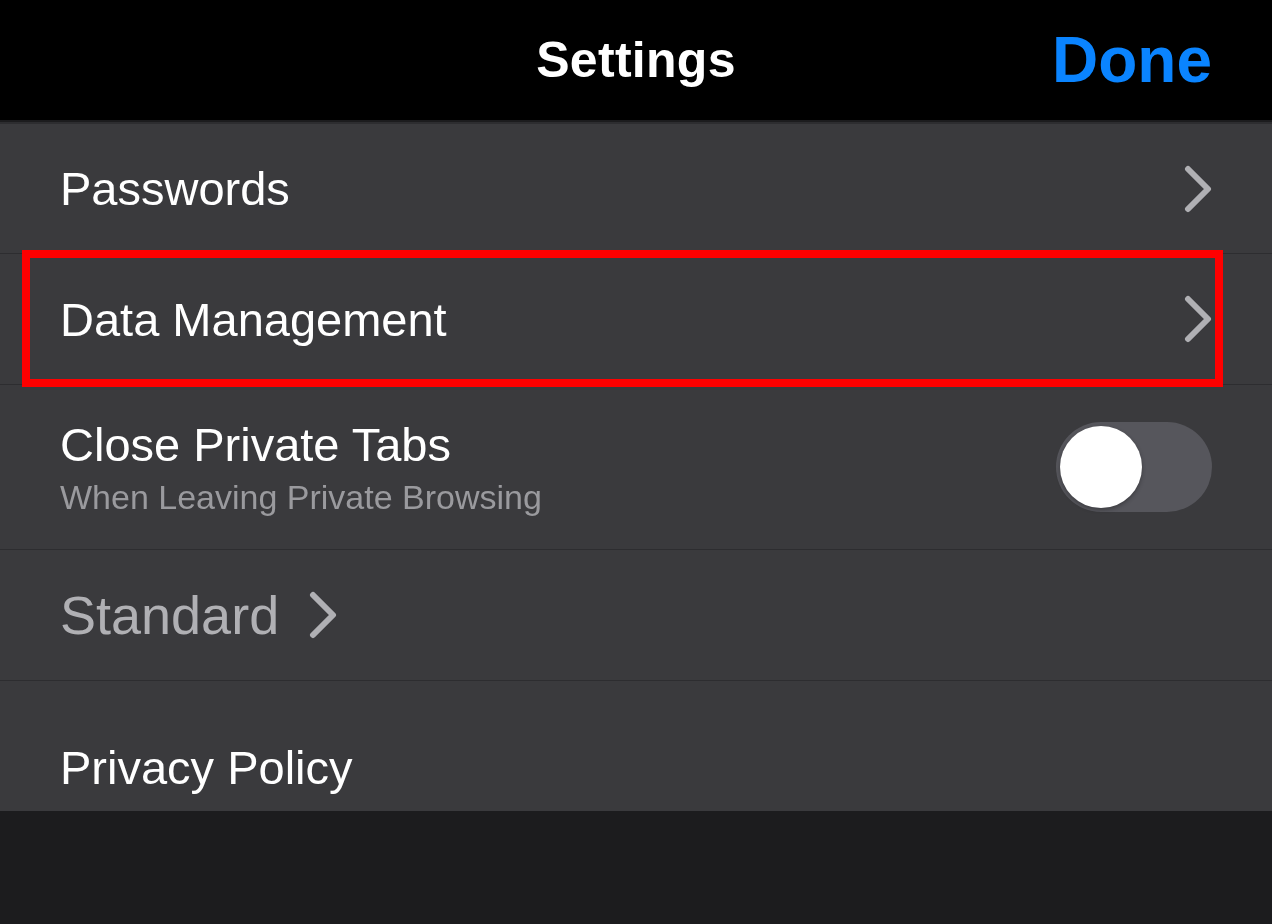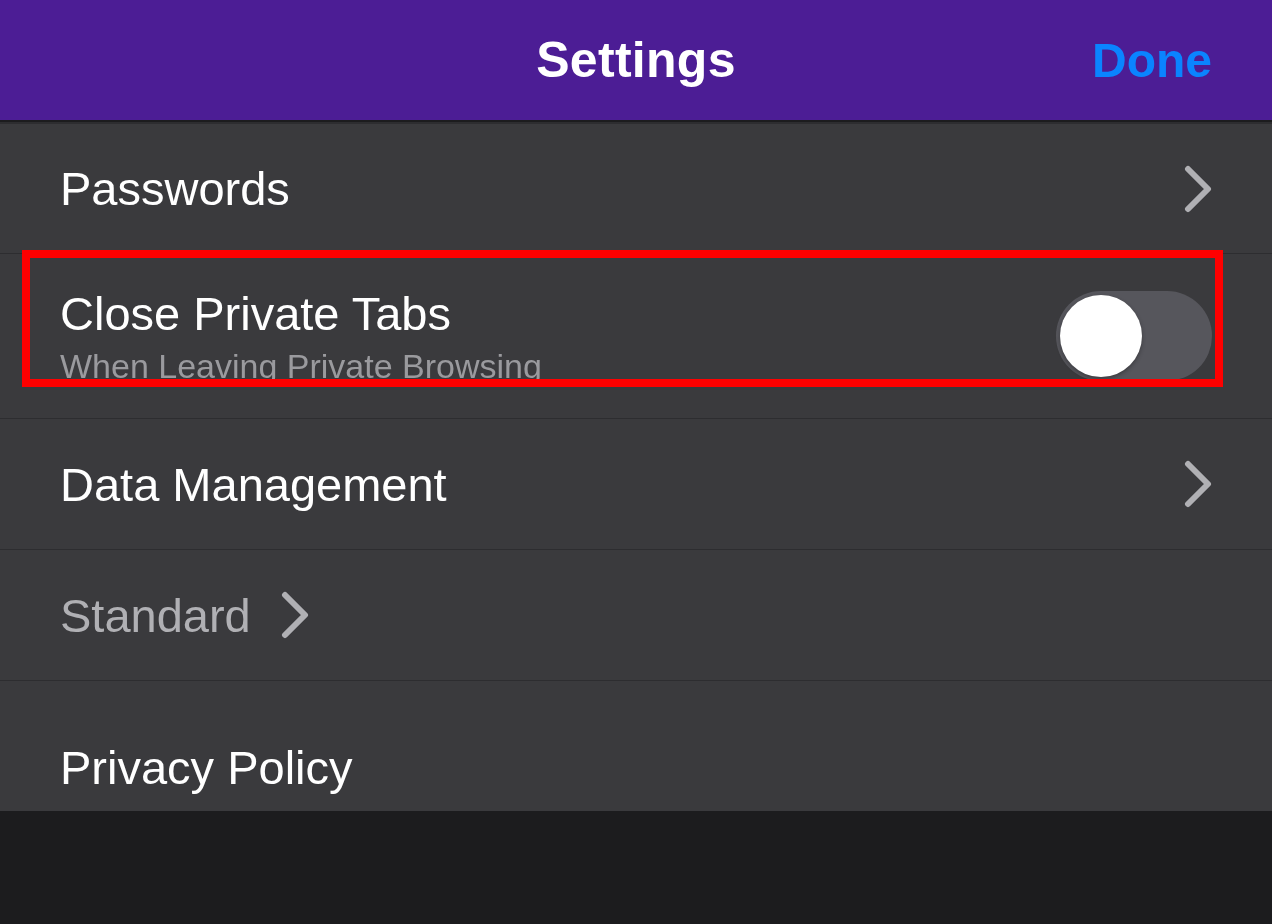--- a/index.html
+++ b/index.html
@@ -14,38 +14,38 @@
       background: #1c1c1e;
       font-family: -apple-system, "Helvetica Neue", Helvetica, Arial, sans-serif;
       overflow: hidden;
     }
 
     
     .header {
       position: relative;
       width: 100%;
       height: 120px;
-      background: #4c1d95;
+      background: #000000;
       display: flex;
       align-items: center;
       justify-content: center;
     }
     .header-title {
       color: #ffffff;
       font-size: 50px;
       font-weight: 600;
       letter-spacing: 0.3px;
     }
     .done-button {
       position: absolute;
       right: 60px;
       top: 50%;
       transform: translateY(-50%);
       color: #0a84ff;
-      font-size: 48px;
+      font-size: 64px;
       font-weight: 600;
       cursor: pointer;
       border: none;
       background: none;
       font-family: inherit;
     }
 
     
     .list {
       width: 100%;
@@ -83,21 +83,21 @@
       font-weight: 400;
       margin-top: 6px;
     }
     .row .right {
       display: flex;
       align-items: center;
       gap: 30px;
     }
     .row .value {
       color: #b0b0b4;
-      font-size: 47px;
+      font-size: 54px;
       font-weight: 400;
     }
     .chevron {
       flex-shrink: 0;
     }
     .chevron svg {
       display: block;
     }
 
     .row-tall {
@@ -157,42 +157,42 @@
     </div>
     <div class="right">
       <span class="chevron">
         <svg width="28" height="48" viewBox="0 0 28 48">
             <polyline points="4,4 24,24 4,44" fill="none" stroke="#b0b0b4" stroke-width="6" stroke-linecap="round" stroke-linejoin="round"></polyline>
           </svg>
       </span>
     </div>
   </div>
 
-  <div class="row row-tall">
-    <div class="left">
-      <div class="title">Close Private Tabs</div>
-      <div class="subtitle">When Leaving Private Browsing</div>
-    </div>
-    <div class="right">
-      <div class="toggle">
-        <div class="knob"></div>
-      </div>
-    </div>
-  </div>
-
   <div class="row">
     <div class="left">
       <div class="title">Data Management</div>
     </div>
     <div class="right">
       <span class="chevron">
         <svg width="28" height="48" viewBox="0 0 28 48">
             <polyline points="4,4 24,24 4,44" fill="none" stroke="#b0b0b4" stroke-width="6" stroke-linecap="round" stroke-linejoin="round"></polyline>
           </svg>
       </span>
+    </div>
+  </div>
+
+  <div class="row row-tall">
+    <div class="left">
+      <div class="title">Close Private Tabs</div>
+      <div class="subtitle">When Leaving Private Browsing</div>
+    </div>
+    <div class="right">
+      <div class="toggle">
+        <div class="knob"></div>
+      </div>
     </div>
   </div>
 
   <div class="row">
     <div class="right">
       <div class="value">Standard</div>
       <span class="chevron">
         <svg width="28" height="48" viewBox="0 0 28 48">
             <polyline points="4,4 24,24 4,44" fill="none" stroke="#b0b0b4" stroke-width="6" stroke-linecap="round" stroke-linejoin="round"></polyline>
           </svg>

